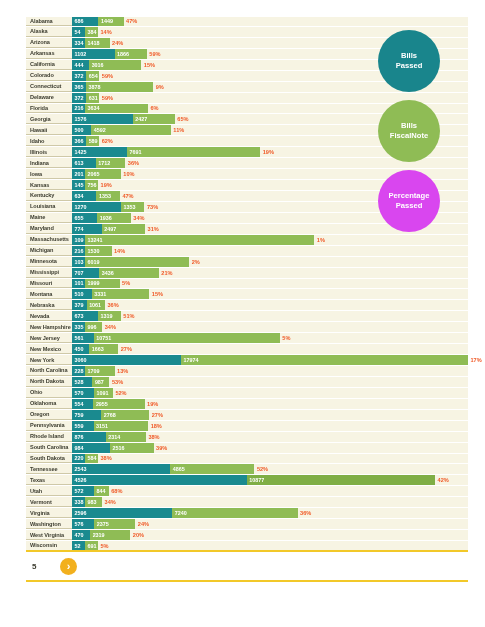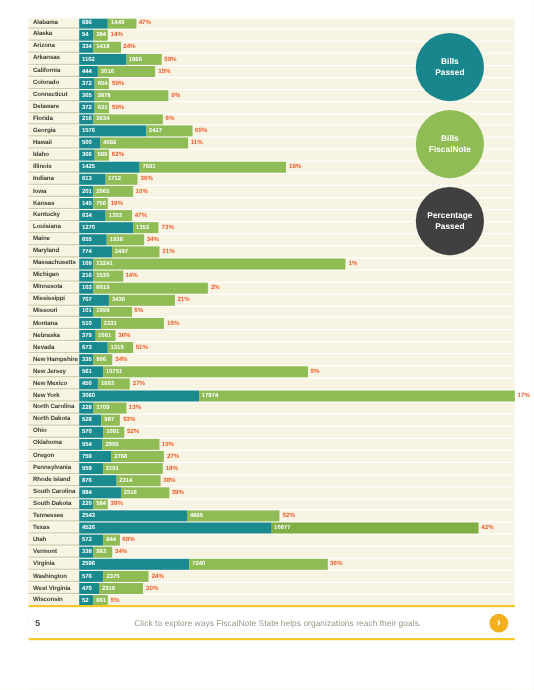--- a/index.html
+++ b/index.html
@@ -100,21 +100,21 @@
     justify-content: center;
     text-align: center;
     color: #ffffff;
     font-size: 7.6px;
     font-weight: bold;
     line-height: 1.28;
     margin-bottom: 8px;
   }
   .bub-passed { background: #19858c; }
   .bub-intro { background: #8fbc55; }
-  .bub-pct { background: #404040; }
+  .bub-pct { background: #d946ef; }
 
   
   .footer {
     position: absolute;
     left: 26px; right: 17px;
     bottom: 45px;
     height: 32px;
     border-top: 2px solid #f2c829;
     border-bottom: 2px solid #f2c829;
     display: flex;
@@ -578,17 +578,16 @@
         <span>Percentage</span><br>
         <span>Passed</span>
       </span>
     </div>
   </div>
 
   <div class="white-bottom"></div>
 
   <div class="footer">
     <div class="page-num">5</div>
-    <div class="cta-text">Click to explore ways FiscalNote State helps organizations reach their goals.</div>
     <div class="next-btn">›</div>
   </div>
 
 </div>
 
 </body></html>

